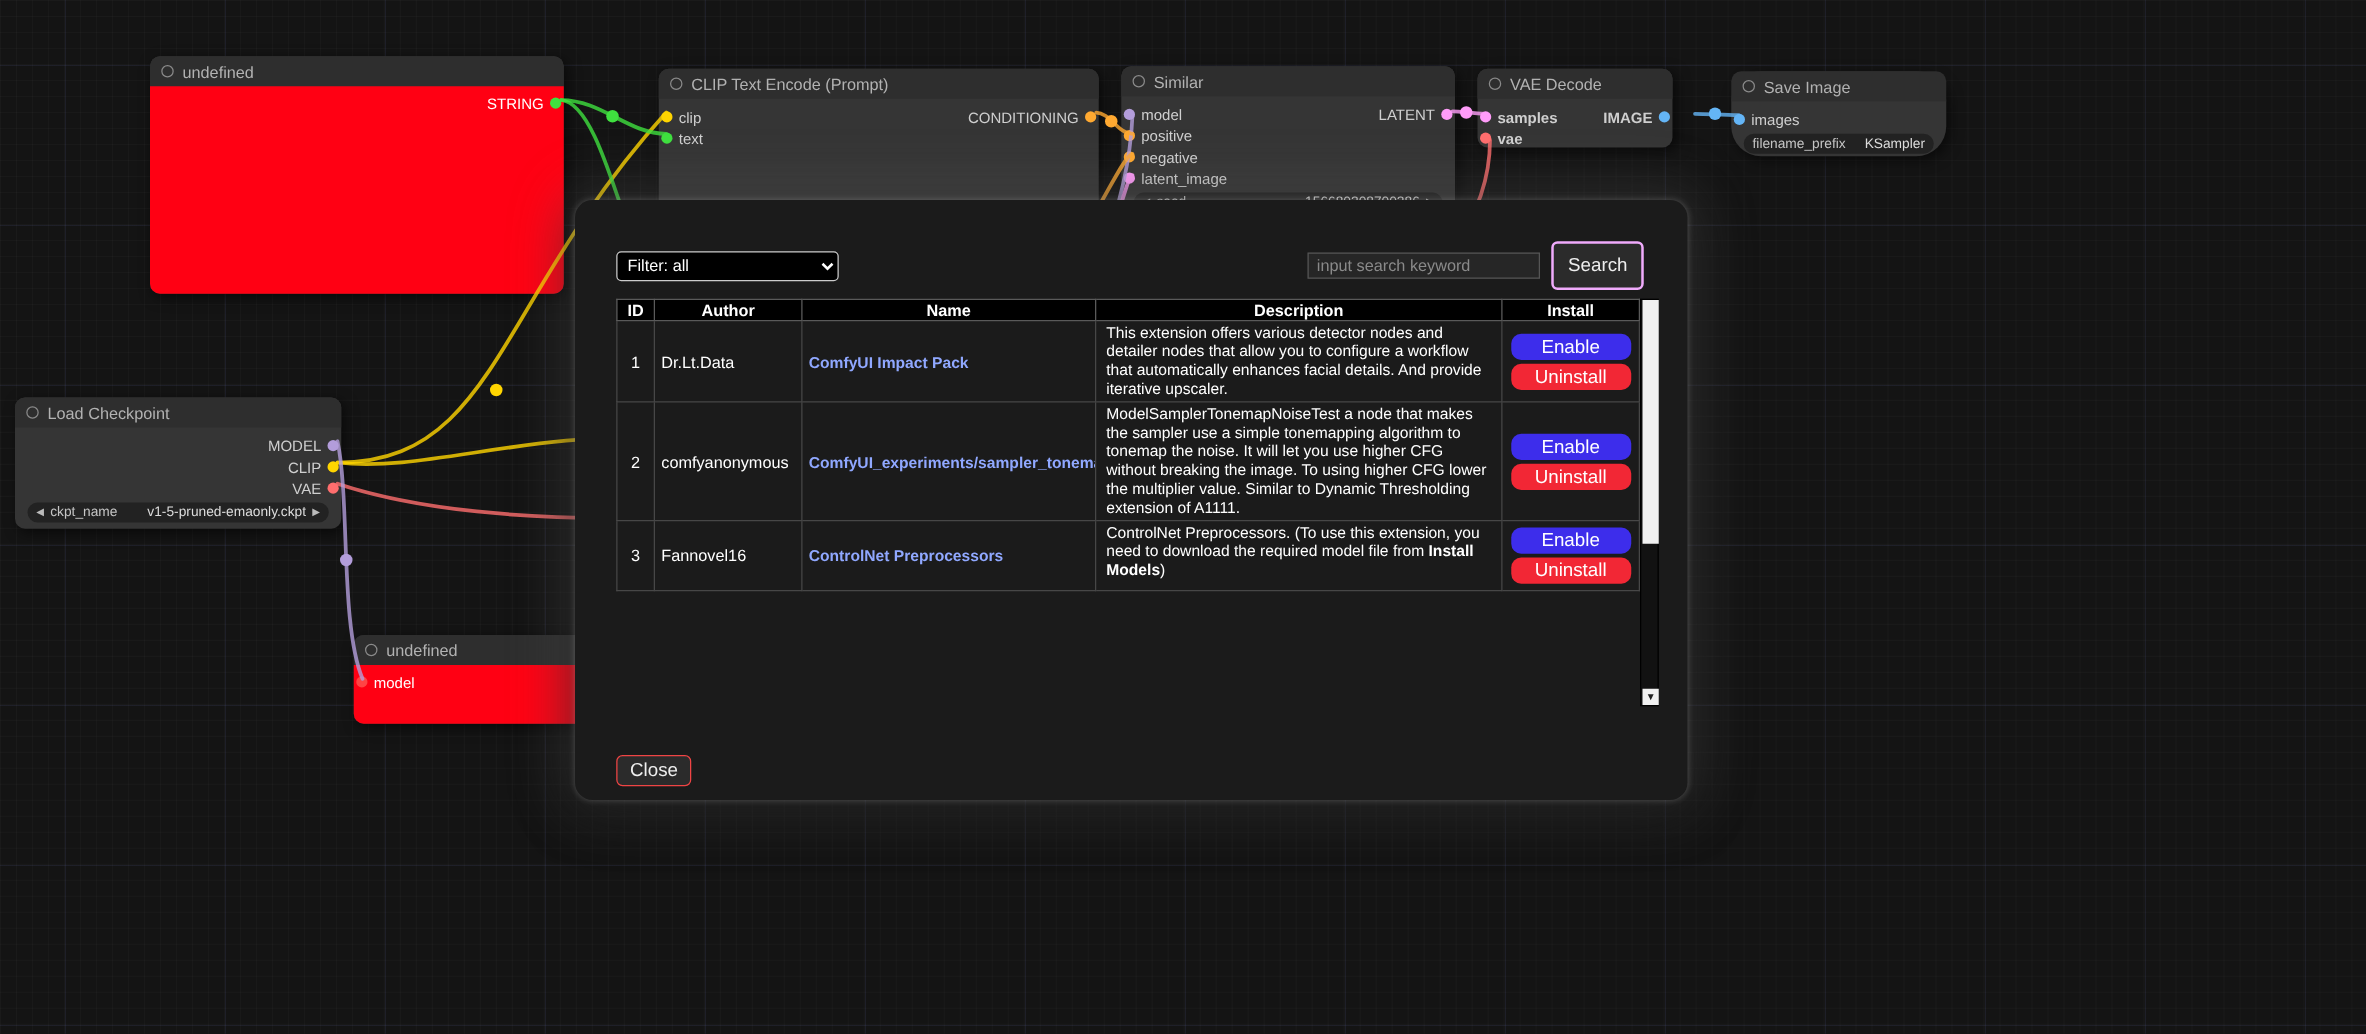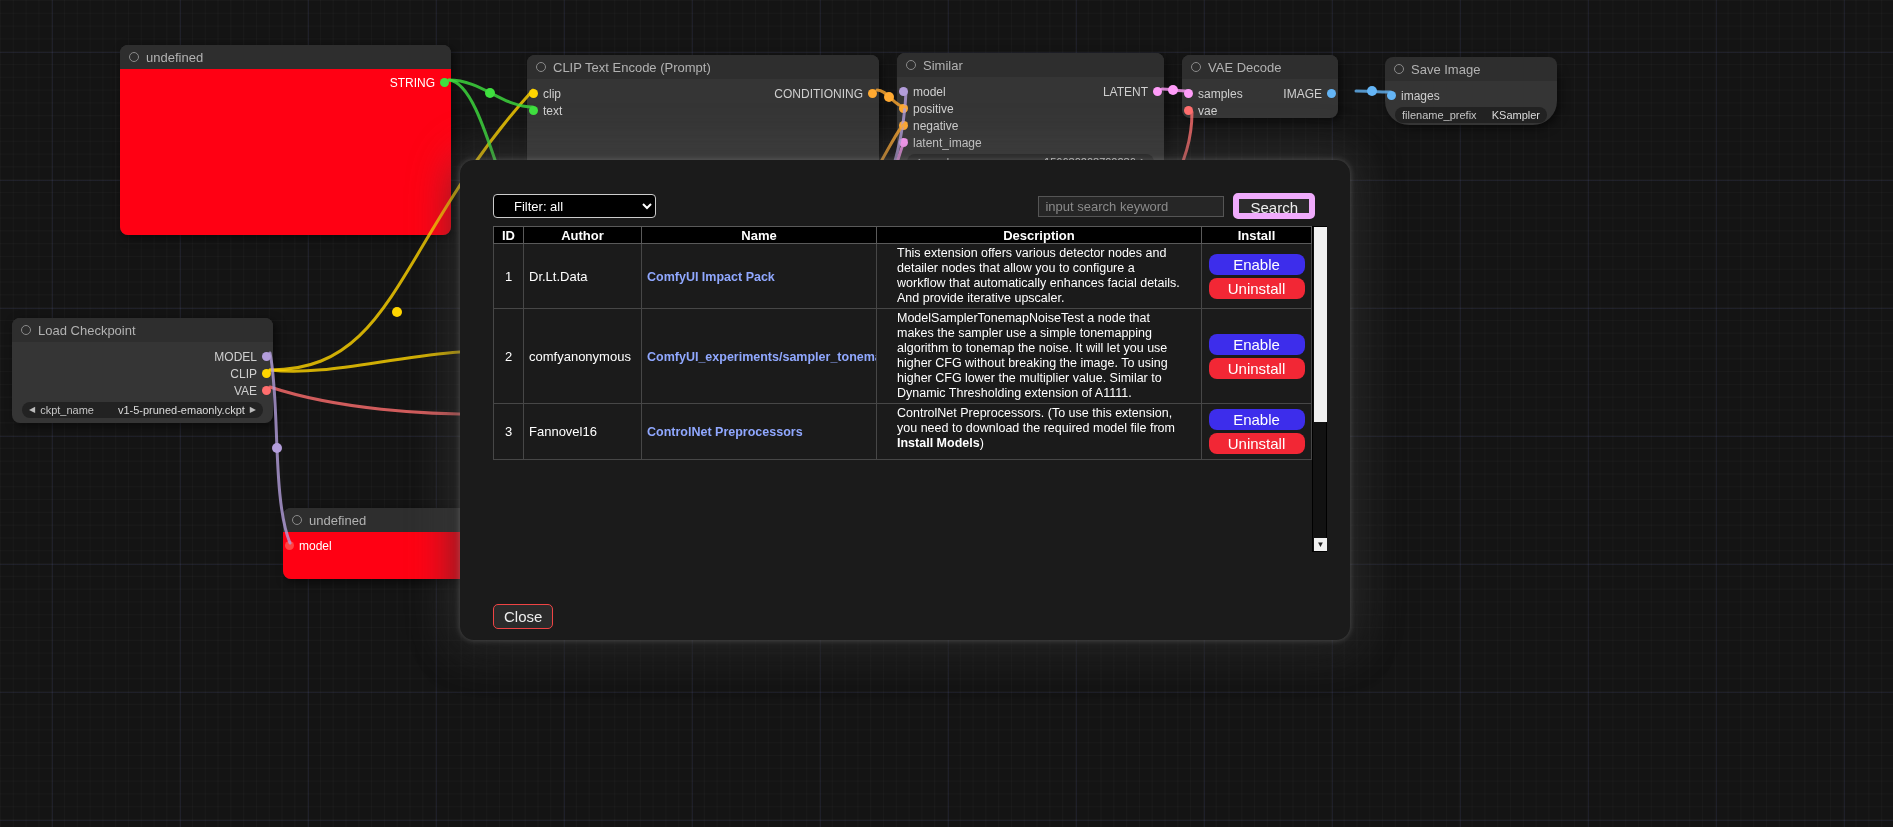--- a/index.html
+++ b/index.html
@@ -58,41 +58,41 @@
   .warrow.right::after { content:"▶"; }
 
   
   .dialog {
     position:absolute; left:460px; top:160px; width:890px; height:480px; z-index:10;
     background:#1b1b1b; border-radius:14px; color:#eee; font-size:14px;
     box-shadow:0 0 6px rgba(255,255,255,.22), 0 0 45px 12px rgba(140,140,140,.22), 0 10px 40px rgba(0,0,0,.6);
   }
   .dtoolbar { display:flex; align-items:center; margin:33px 35px 0 33px; }
   select.filter {
-    width:163px; height:24px; background:#000; color:#fff; border:1px solid #ccc;
-    border-radius:4px; font-size:13px; font-family:inherit; padding:0 16px;
+    width:178px; height:24px; background:#000; color:#fff; border:1px solid #ccc;
+    border-radius:4px; font-size:13px; font-family:inherit; padding:0 4px;
   }
   .searchwrap { margin-left:auto; display:flex; align-items:center; gap:9px; }
   input.search {
     width:186px; height:21px; background:#262626; border:1px solid #555; color:#ddd;
     font-size:13px; padding:0 6px; font-family:inherit;
   }
   input.search::placeholder { color:#8a8a8a; }
   button.searchbtn {
-    height:26px; padding:0 11px; background:#2b2b2b; border:6px solid #f0abfc; border-radius:5px;
+    height:39px; padding:0 11px; background:#2b2b2b; border:2px solid #f0abfc; border-radius:5px;
     color:#eee; font-size:15px; font-family:inherit; cursor:pointer;
   }
   .tablewrap { position:relative; margin:7px 0 0 33px; width:836px; height:326px; }
   table { border-collapse:collapse; width:818px; table-layout:fixed; }
   th { background:#000; color:#fff; font-size:13px; font-weight:bold; height:17px; border:1px solid #5a5a5a; padding:0; }
   td { border:1px solid #474747; color:#fff; font-size:13px; padding:2px 5px; background:#1b1b1b; vertical-align:middle; }
   td.cid   { text-align:center; }
   td.cname { white-space:nowrap; overflow:hidden; }
   td.cname a { color:#90A8FF; font-weight:bold; text-decoration:none; font-size:12.5px; }
-  td.cdesc { font-size:12.5px; line-height:15px; vertical-align:top; padding:2px 20px; }
+  td.cdesc { font-size:12.5px; line-height:15px; vertical-align:top; padding:2px 8px; }
   td.cinstall { text-align:center; padding:2px 0; }
   .btn {
     display:block; width:96px; margin:3px auto; padding:2px 0; border:none; border-radius:8px;
     color:#fff; font-size:15px; font-family:inherit; cursor:pointer;
   }
   .btn.enable    { background:#3D2DEB; }
   .btn.uninstall { background:#F22735; }
   .vscroll { position:absolute; left:819px; top:0; width:15px; height:326px; background:#121212; border:1px solid #000; }
   .vthumb  { position:absolute; left:1px; top:0; width:13px; height:195px; background:#f1f1f1; }
   .vdown   { position:absolute; left:1px; bottom:0; width:13px; height:13px; background:#f1f1f1; }
@@ -190,21 +190,21 @@
       <span class="warrow right"></span>
     </div>
   </div>
 </div>
 
 <div class="node" style="left:1182px;top:55px;width:156px;">
   <div class="nheader">
     <span class="tdot"></span>
     <span>VAE Decode</span>
   </div>
-  <div class="nbody" style="height:39px;">
+  <div class="nbody" style="height:39px;font-weight:bold;">
     <div class="slotrow">
       <span class="port pin c-latent"></span>
       <span class="slabel">samples</span>
       <span class="slabel outl">IMAGE</span>
       <span class="port pout c-image"></span>
     </div>
     <div class="slotrow">
       <span class="port pin c-vae"></span>
       <span class="slabel">vae</span>
     </div>

